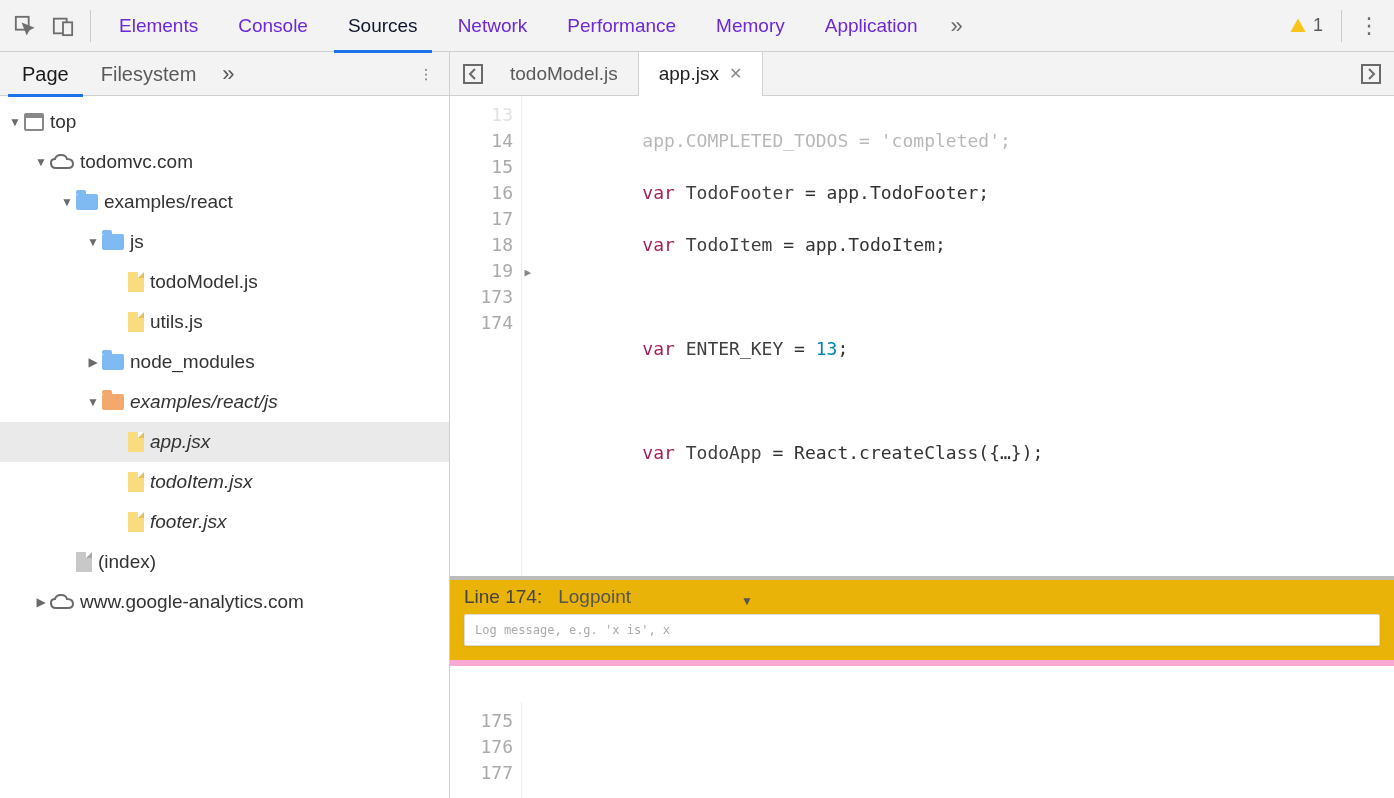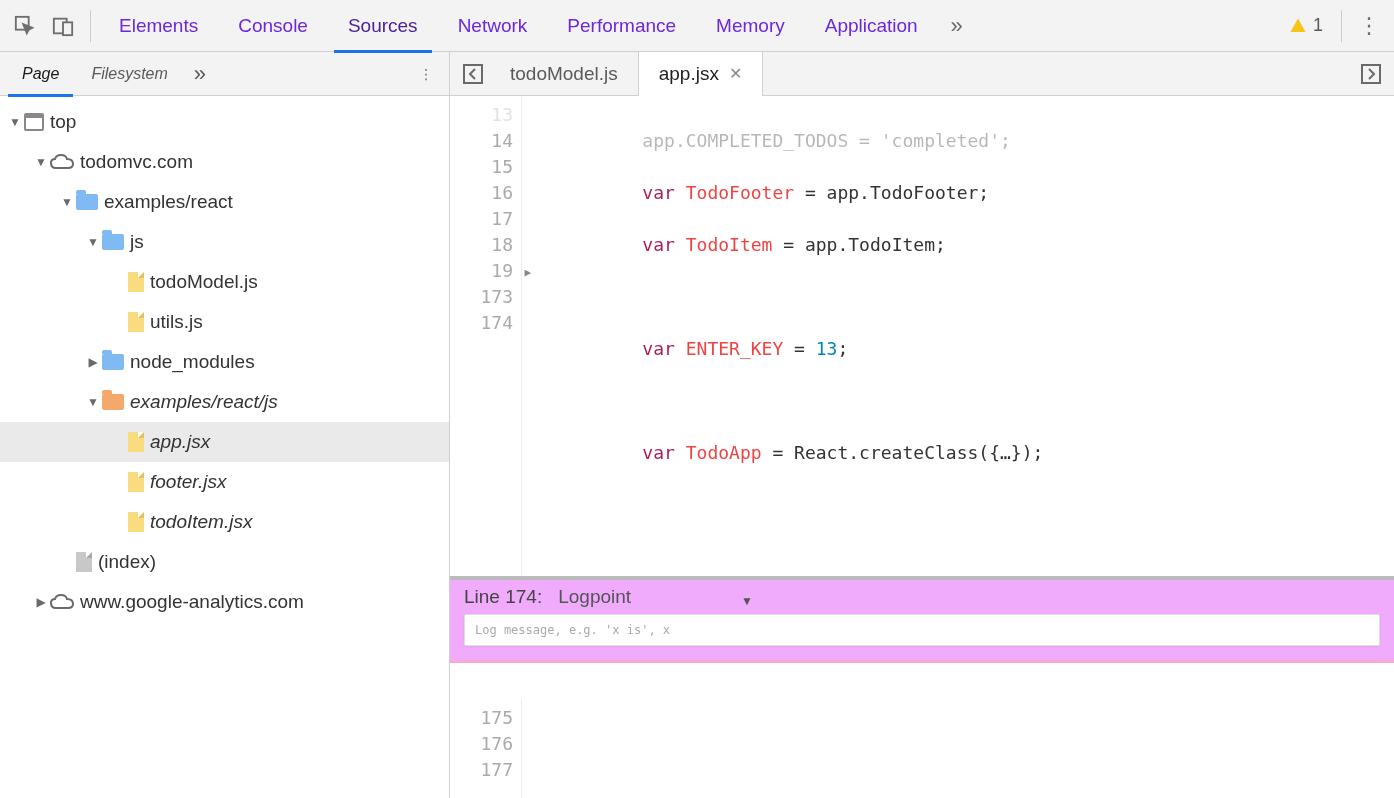--- a/index.html
+++ b/index.html
@@ -38,21 +38,21 @@
 .toolbar .tab {
   padding: 0 20px;
   height: 52px;
   line-height: 52px;
   font-size: 19px;
   color: #6d28d9;
   cursor: pointer;
   position: relative;
 }
 .toolbar .tab.active {
-  color: #4c1d95;
+  color: #0f172a;
 }
 .toolbar .tab.active::after {
   content: "";
   position: absolute;
   bottom: -1px;
   left: 6px;
   right: 6px;
   height: 3px;
   background: #1a73e8;
 }
@@ -79,28 +79,27 @@
 }
 .side-tabs {
   height: 44px;
   border-bottom: 1px solid #d0d0d0;
   display: flex;
   align-items: center;
   padding: 0 6px;
   background: #f3f3f3;
 }
 .side-tabs .stab {
-  font-size: 16px;
+  font-size: 20px;
   color: #5a5a5a;
   padding: 0 16px;
   height: 44px;
   line-height: 44px;
   cursor: pointer;
   position: relative;
-  font-style: italic;
 }
 .side-tabs .stab.active {
   color: #1a1a1a;
 }
 .side-tabs .stab.active::after {
   content: "";
   position: absolute;
   bottom: -1px;
   left: 2px;
   right: 2px;
@@ -215,29 +214,29 @@
   font-size:11px;
   color:#888;
 }
 .codecol {
   flex:1;
   padding: 6px 12px;
   white-space: pre;
 }
 .code-line { height: 26px; }
 .kw { color: #a71d5d; }
-.var { color: #ef4444; }
+.var { color: #404040; }
 .num { color: #0086b3; }
 .str { color: #df5000; }
 
 .logpoint {
   border-top: 4px solid #bbb;
-  border-bottom: 3px solid #f9a8d4;
+  border-bottom: 6px solid #f9a8d4;
   padding: 6px 14px 14px 14px;
-  background: #f0abfc;
+  background: #eab308;
 }
 .logpoint .row1 {
   display:flex;align-items:center;gap:16px;
   font-size:19px;
   color:#444;
   padding-bottom:6px;
 }
 .logpoint .dropdown {
   display:flex;align-items:flex-end;gap:110px;color:#555;
 }
@@ -363,28 +362,28 @@
         <span class="icon">
             <span class="icon-file"></span>
           </span>
         <span class="italic">app.jsx</span>
       </div>
       <div class="node indent-4">
         <span class="arrow"></span>
         <span class="icon">
             <span class="icon-file"></span>
           </span>
+        <span class="italic">todoItem.jsx</span>
+      </div>
+      <div class="node indent-4">
+        <span class="arrow"></span>
+        <span class="icon">
+            <span class="icon-file"></span>
+          </span>
         <span class="italic">footer.jsx</span>
-      </div>
-      <div class="node indent-4">
-        <span class="arrow"></span>
-        <span class="icon">
-            <span class="icon-file"></span>
-          </span>
-        <span class="italic">todoItem.jsx</span>
       </div>
       <div class="node indent-2">
         <span class="arrow"></span>
         <span class="icon">
             <span class="icon-file gray"></span>
           </span>
         <span>(index)</span>
       </div>
       <div class="node indent-1">
         <span class="arrow">▶</span>

